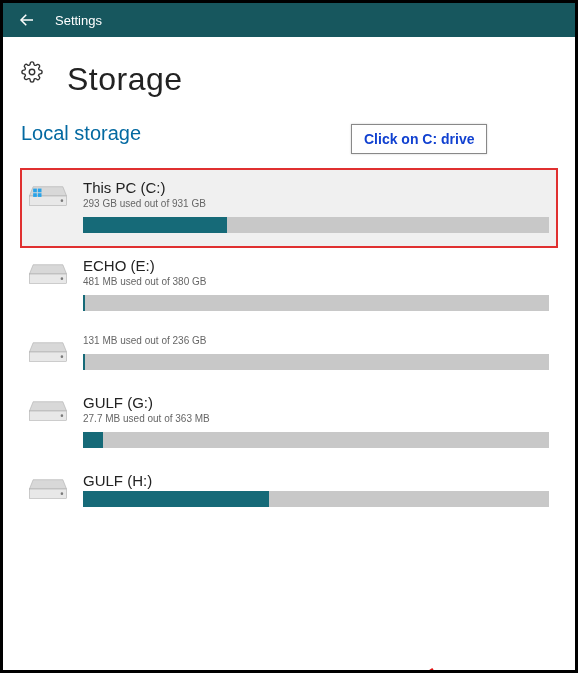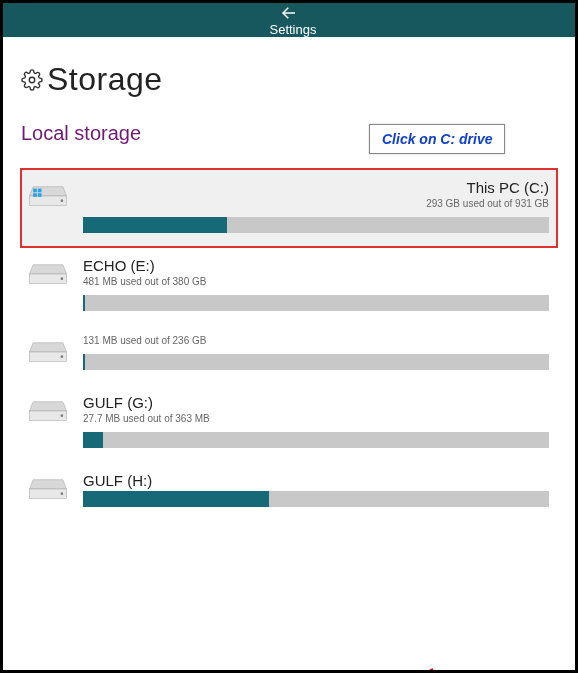--- a/index.html
+++ b/index.html
@@ -12,75 +12,73 @@
       overflow: hidden;
       position: relative;
     }
     .titlebar {
       background: #17575e;
       height: 34px;
       display: flex;
       align-items: center;
       color: #fff;
       padding: 0 4px;
-      flex-direction: column;
     }
     .back-btn {
       width: 40px;
       height: 34px;
       display: flex;
       align-items: center;
       justify-content: center;
       cursor: pointer;
     }
     .titlebar-text {
       font-size: 13px;
       margin-left: 8px;
       color: #fff;
     }
     .page {
       padding: 24px 18px 0 18px;
     }
     .page-header {
       display: flex;
-      align-items: center;
-      gap: 4px;
+      align-items: flex-start;
+      gap: 24px;
       margin-bottom: 24px;
     }
     .gear {
       width: 22px;
       height: 22px;
       flex: 0 0 auto;
     }
     .page-title {
       font-size: 32px;
       font-weight: 400;
       color: #222;
       letter-spacing: 0.5px;
     }
     .section-title {
       font-size: 20px;
       font-weight: 400;
-      color: #701a75;
+      color: #0369a1;
       margin-bottom: 24px;
     }
     .drive-list {}
     .drive-item {
       display: flex;
       align-items: flex-start;
       gap: 16px;
       padding: 10px 8px 14px 8px;
       cursor: pointer;
       position: relative;
     }
     .drive-item.highlighted {
       background: #f0f0f0;
       outline: 2px solid #e03030;
       outline-offset: -1px;
-      text-align: right;
     }
     .drive-icon {
       width: 38px;
       height: 26px;
       flex: 0 0 auto;
       margin-top: 4px;
     }
     .drive-info { flex: 1 1 auto; }
     .drive-name {
       font-size: 15px;
@@ -214,21 +212,21 @@
         <div class="drive-info">
           <div class="drive-name">GULF (H:)</div>
           <div class="bar">
             <div class="bar-fill" style="width: 40%;"></div>
           </div>
         </div>
       </div>
     </div>
 </div>
 
-<div class="callout" id="callout" style="top: 121px; left: 366px; font-style: italic;">
+<div class="callout" id="callout" style="top: 121px; left: 348px;">
   <span>Click on C: drive</span>
 </div>
 
 <svg class="arrow-svg" id="arrow-svg" width="578" height="673">
   <defs>
     <marker id="ahead" markerWidth="10" markerHeight="10" refX="7" refY="3" orient="auto">
       <path d="M0,0 L9,3 L0,6 z" fill="#e01010"></path>
     </marker>
   </defs>
   <line id="arrow-line" stroke="#e01010" stroke-width="2.5" marker-end="url(#ahead)" x1="430" y1="148" x2="284" y2="243"></line>

